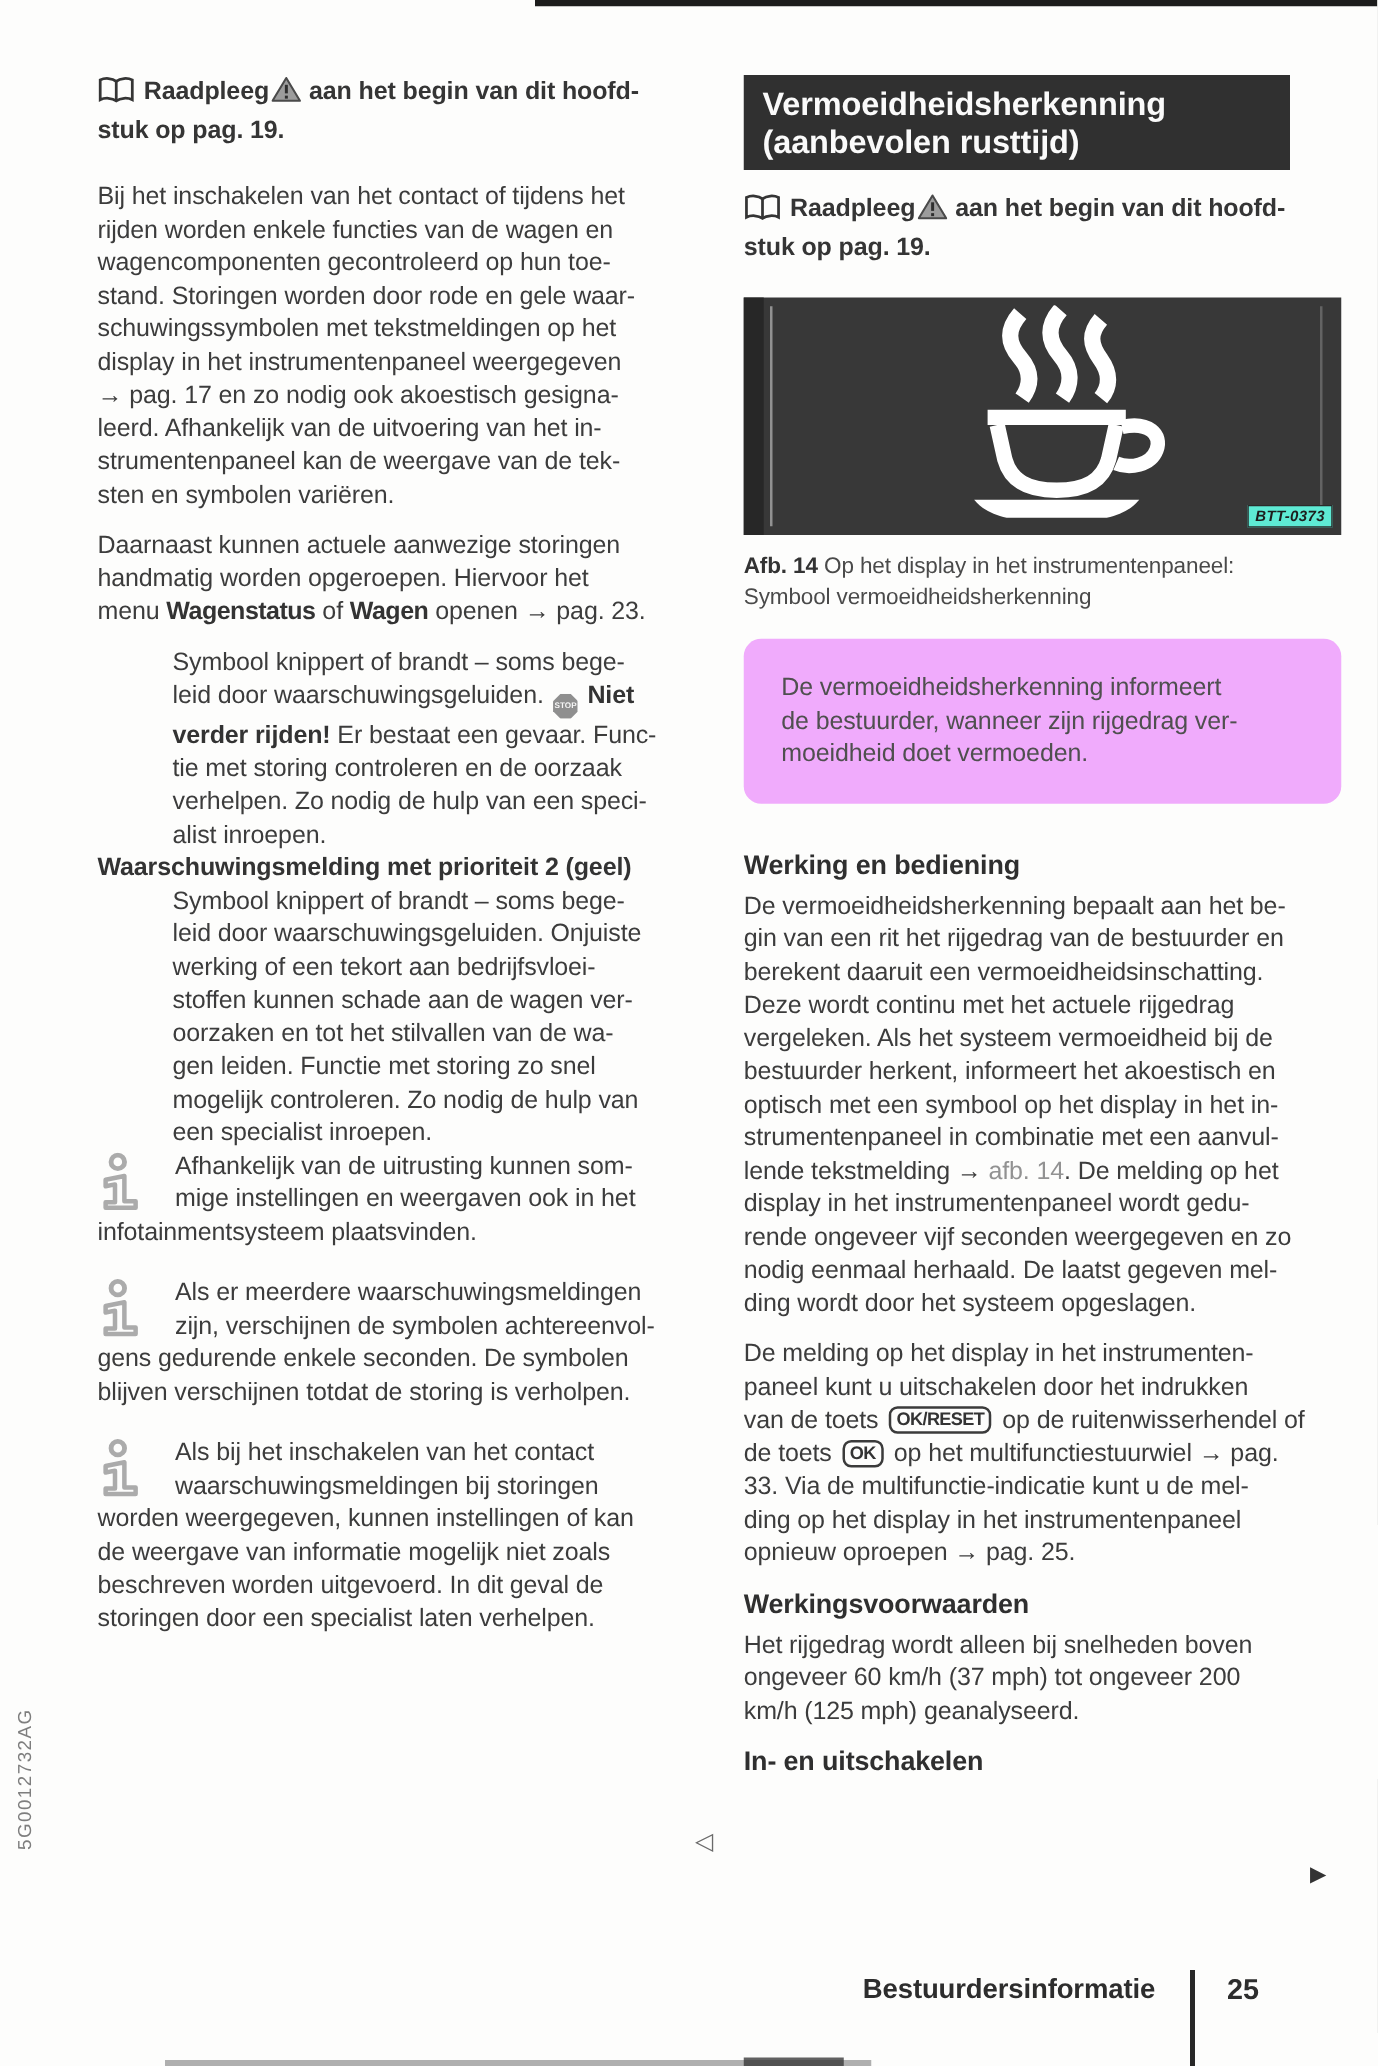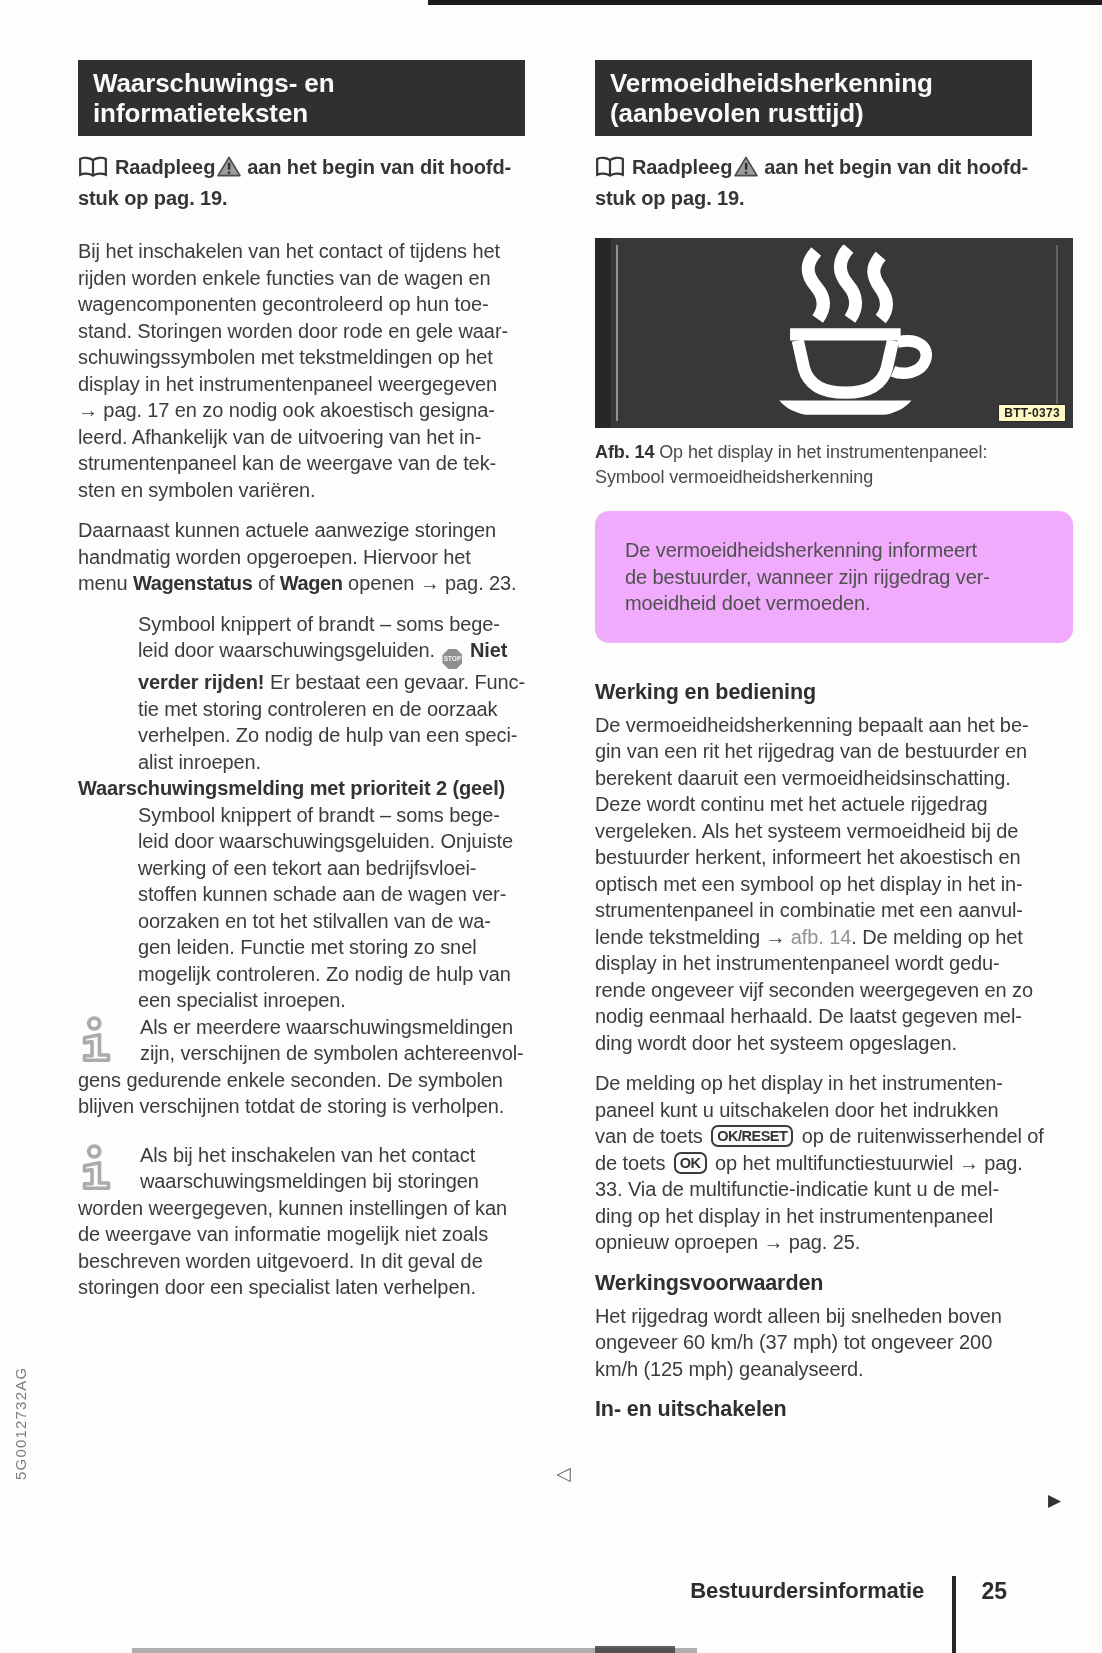--- a/index.html
+++ b/index.html
@@ -45,22 +45,22 @@
             font-size:6.5px;font-weight:bold;line-height:20px;text-align:center;vertical-align:-4px;
             margin:0 2px;letter-spacing:0;
             clip-path:polygon(30% 0,70% 0,100% 30%,100% 70%,70% 100%,30% 100%,0 70%,0 30%);}
 
   .figure{margin:0 0 12px 0;}
   .display-panel{position:relative;width:478px;height:190px;background:#383838;}
   .panel-strip{position:absolute;left:0;top:0;bottom:0;width:16px;background:#272727;}
   .panel-line-l{position:absolute;left:21px;top:7px;bottom:7px;width:2px;background:rgba(255,255,255,.45);}
   .panel-line-r{position:absolute;right:15px;top:7px;bottom:7px;width:2px;background:rgba(255,255,255,.22);}
   .cup-wrap{position:absolute;left:50%;top:50%;transform:translate(-44%,-50%);}
-  .fig-tag{position:absolute;right:7px;bottom:6px;background:#fef9c3;border:1px solid #2a2a2a;
-           color:#1d1d1d;font-size:12px;font-weight:bold;letter-spacing:.3px;padding:0 5px;line-height:16px;}
+  .fig-tag{position:absolute;right:7px;bottom:6px;background:#5eead4;border:1px solid #2a2a2a;
+           color:#1d1d1d;font-size:12px;font-weight:bold;letter-spacing:.3px;padding:0 5px;line-height:16px;font-style:italic;}
   .caption{margin:0 0 22px 0;font-size:18px;line-height:24.5px;color:#4a4a4a;}
 
   .graybox{background:#f0abfc;border-radius:14px;padding:26px 24px 26px 30px;margin:0 0 36px 0;
            color:#4f4f4f;box-sizing:border-box;}
 
   h2.sub{margin:0 0 6px 0;font-size:21.5px;line-height:27px;color:#2f2f2f;}
   .h-space{margin-top:22px;}
 
   .side-code{position:absolute;left:12px;top:1480px;transform:rotate(-90deg);transform-origin:0 0;
              font-size:15px;color:#7e7e7e;letter-spacing:1.2px;white-space:nowrap;}
@@ -76,22 +76,20 @@
   .footer .f-bar{width:3.5px;height:77px;background:#272727;margin:0 26px 0 28px;}
   .footer .f-num{font-weight:bold;font-size:23px;color:#2d2d2d;line-height:30px;}
 </style>
 </head>
 <body>
 
 <div class="page">
   <div class="top-edge"></div>
 
   <div class="col col-left">
-    <h1 class="colhead w-left" data-bind="left_column.header">Waarschuwings- en
-informatieteksten</h1>
 
     <p class="consult"><span class="ic-book"><svg width="30" height="22" viewBox="0 0 32 24">
             <path d="M16 4.5 C12.5 1.5, 6 1.2, 2 3.2 L2 20.5 C6 18.5, 12.5 18.8, 16 21.5 C19.5 18.8, 26 18.5, 30 20.5 L30 3.2 C26 1.2, 19.5 1.5, 16 4.5 Z" fill="none" stroke="#353535" stroke-width="2.4"></path>
             <path d="M16 4.5 L16 21.5" stroke="#353535" stroke-width="2.4"></path>
           </svg></span><span class="ctext" data-bind="left_column.consult.lead">Raadpleeg</span><span class="ic-warn"><svg width="24" height="21" viewBox="0 0 26 23">
             <path d="M13 1.5 L25 21.5 L1 21.5 Z" fill="#9c9c9c" stroke="#4a4a4a" stroke-width="1.8" stroke-linejoin="round"></path>
             <rect x="11.8" y="7.5" width="2.6" height="7.5" fill="#2e2e2e"></rect>
             <rect x="11.8" y="17" width="2.6" height="2.6" fill="#2e2e2e"></rect>
           </svg></span><span class="ctext" data-bind="left_column.consult.rest">aan het begin van dit hoofd-
 stuk op pag. 19.</span></p>
@@ -119,20 +117,26 @@
     <div class="dterm" data-bind="left_column.term2">Waarschuwingsmelding met prioriteit 2 (geel)</div>
     <div class="ddef" data-rich="left_column.def2"><span>Symbool knippert of brandt – soms bege-
 leid door waarschuwingsgeluiden. Onjuiste
 werking of een tekort aan bedrijfsvloei-
 stoffen kunnen schade aan de wagen ver-
 oorzaken en tot het stilvallen van de wa-
 gen leiden. Functie met storing zo snel
 mogelijk controleren. Zo nodig de hulp van
 een specialist inroepen.</span></div>
 
+    <p class="note"><span class="ic-info"><svg width="36" height="48" viewBox="0 0 24 32">
+            <circle cx="9.5" cy="5" r="3.6" fill="none" stroke="#ababab" stroke-width="2.6"></circle>
+            <path d="M3 14.5 L13 12.5 L13 26 L19 26 L19 29.5 L3 29.5 L3 26.5 L8 26.5 L8 17 L3 18 Z" fill="none" stroke="#ababab" stroke-width="2.4" stroke-linejoin="round"></path>
+          </svg></span><span data-bind="left_column.note1">Afhankelijk van de uitrusting kunnen som-
+mige instellingen en weergaven ook in het
+infotainmentsysteem plaatsvinden.</span></p>
 
     <p class="note"><span class="ic-info"><svg width="36" height="48" viewBox="0 0 24 32">
             <circle cx="9.5" cy="5" r="3.6" fill="none" stroke="#ababab" stroke-width="2.6"></circle>
             <path d="M3 14.5 L13 12.5 L13 26 L19 26 L19 29.5 L3 29.5 L3 26.5 L8 26.5 L8 17 L3 18 Z" fill="none" stroke="#ababab" stroke-width="2.4" stroke-linejoin="round"></path>
           </svg></span><span data-bind="left_column.note2">Als er meerdere waarschuwingsmeldingen
 zijn, verschijnen de symbolen achtereenvol-
 gens gedurende enkele seconden. De symbolen
 blijven verschijnen totdat de storing is verholpen.</span></p>
 
     <p class="note"><span class="ic-info"><svg width="36" height="48" viewBox="0 0 24 32">

